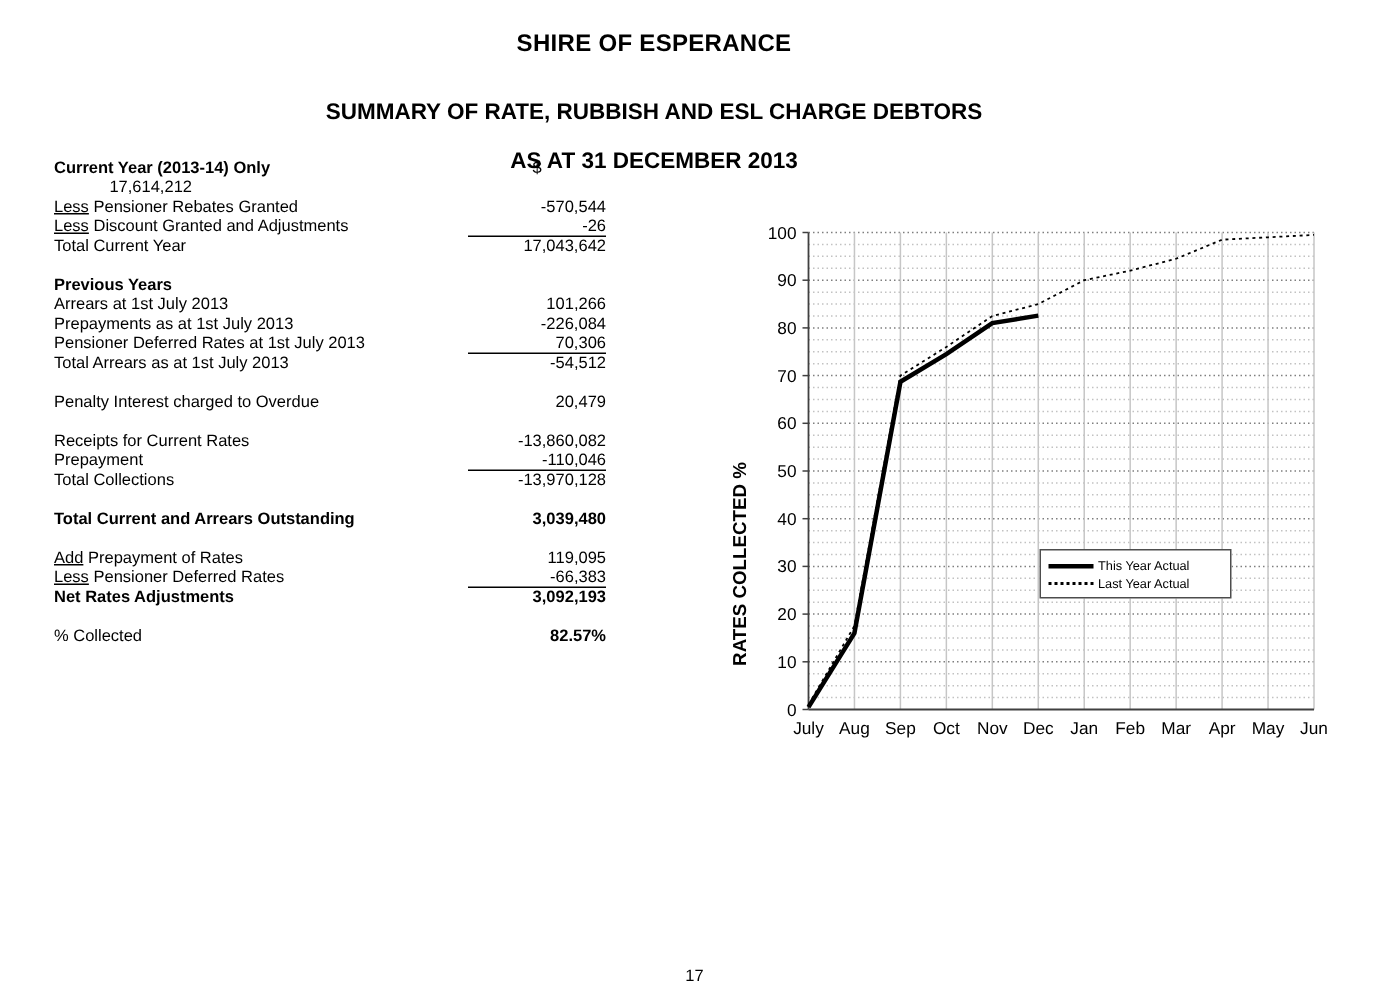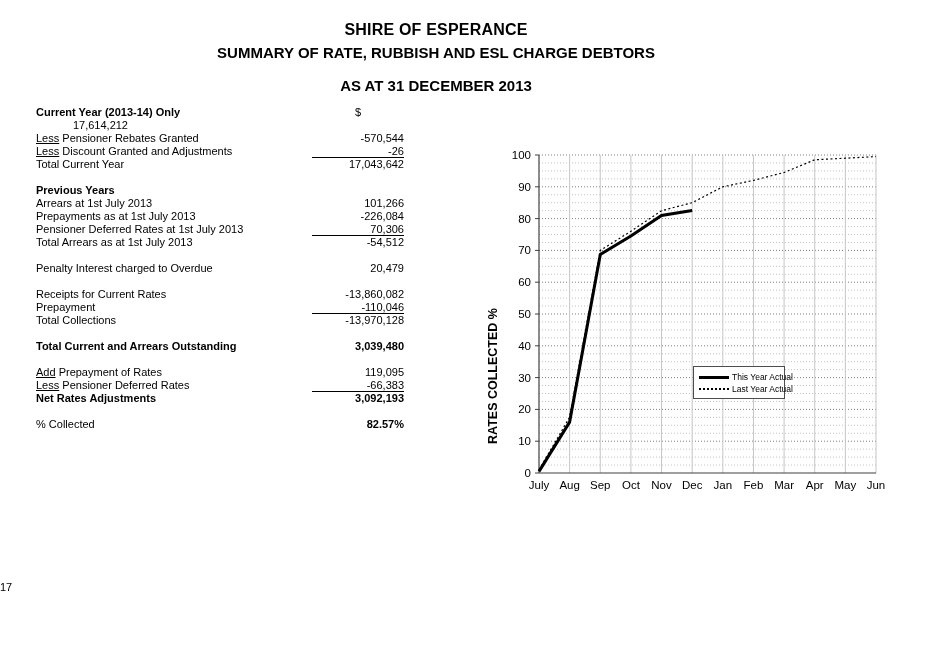--- a/index.html
+++ b/index.html
@@ -3,45 +3,45 @@
 <meta charset="utf-8">
 <style>
   * { margin: 0; padding: 0; box-sizing: border-box; }
   html, body { width: 928px; height: 656px; background: #ffffff; }
   body { font-family: "Liberation Sans", sans-serif; color: #000; position: relative; overflow: hidden; }
 
   .page { position: absolute; left: 0; top: 0; width: 928px; height: 656px; background: #fff; }
 
   .header-block { position: absolute; left: 0; top: 0; width: 872px; text-align: center; }
   .org-title { margin-top: 21px; font-size: 16px; font-weight: bold; letter-spacing: 0.2px; }
-  .doc-title1 { margin-top: 5px; font-size: 15px; font-weight: bold; }
+  .doc-title1 { margin-top: 27px; font-size: 15px; font-weight: bold; }
   .doc-title2 { margin-top: 16px; font-size: 15px; font-weight: bold; }
 
   .fin-table { position: absolute; left: 36px; top: 106px; width: 368px; font-size: 11px; }
   .t-row { display: flex; height: 13px; line-height: 13px; white-space: nowrap; }
   .t-spacer { height: 13px; }
   .t-label { flex: 1 1 auto; }
   .t-value { flex: 0 0 92px; text-align: right; }
   .t-value.center { text-align: center; }
   .t-value.rule { border-bottom: 1px solid #000; }
   .bold { font-weight: bold; }
   .u { text-decoration: underline; }
 
   .chart-wrap { position: absolute; left: 480px; top: 140px; width: 430px; height: 370px; }
   .chart-svg { position: absolute; left: 0; top: 0; }
 
-  .legend-box { position: absolute; left: 213px; top: 226px; width: 92px;
+  .legend-box { position: absolute; left: 213px; top: 226px; width: 128px;
     border: 1px solid #4d4d4d; background: #fff; padding: 4px 5px 3px 5px; }
   .legend-row { display: flex; align-items: center; height: 12px; }
   .legend-sample { width: 30px; margin-right: 3px; flex: 0 0 30px; }
   .legend-sample.solid-thick { border-top: 3px solid #000; }
   .legend-sample.dotted { border-top: 2px dotted #000; }
   .legend-label { font-size: 8.5px; line-height: 12px; white-space: nowrap; }
 
-  .page-number { position: absolute; left: 0; top: 581px; width: 926px; text-align: left; font-size: 11px; }
+  .page-number { position: absolute; left: 0; top: 645px; width: 926px; text-align: center; font-size: 11px; }
 </style>
 </head>
 <body>
 
 <div class="page">
 
   <div class="header-block">
     <div class="org-title">SHIRE OF ESPERANCE</div>
     <div class="doc-title1">SUMMARY OF RATE, RUBBISH AND ESL CHARGE DEBTORS</div>
     <div class="doc-title2">AS AT 31 DECEMBER 2013</div>

